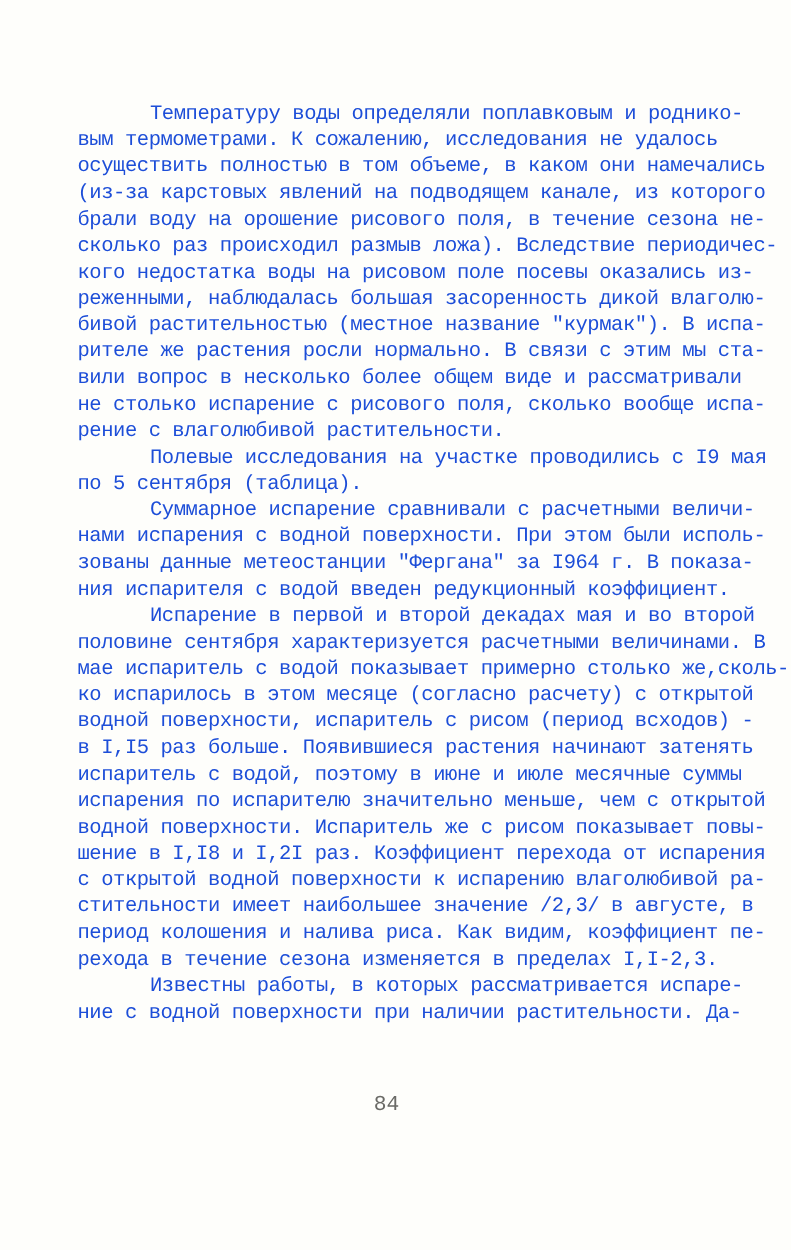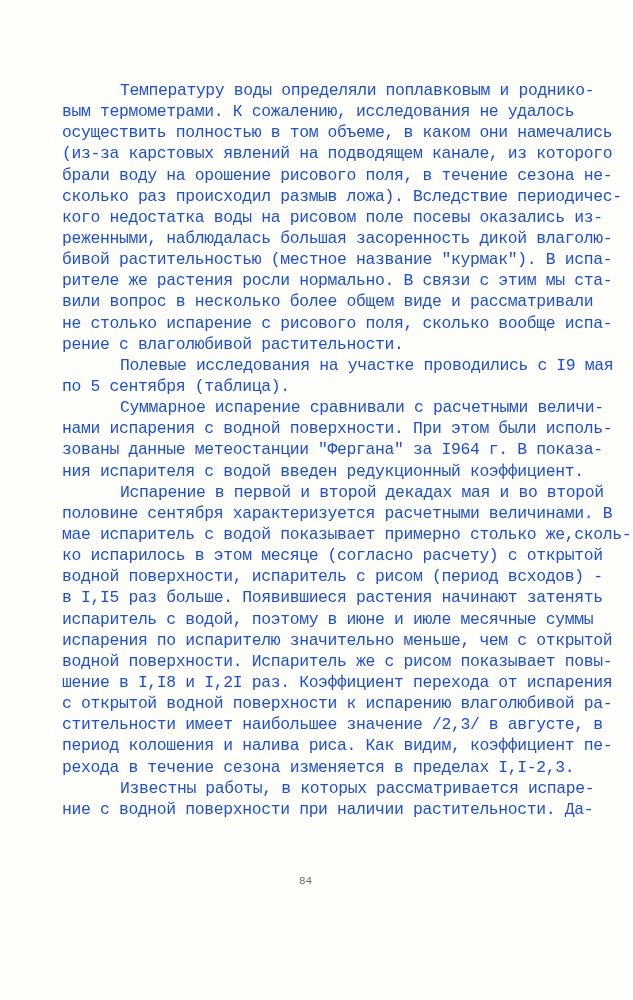--- a/index.html
+++ b/index.html
@@ -38,21 +38,21 @@
       height: 21.15px;
     }
     .line.indent {
       padding-left: 58px;
     }
     .page-number {
       position: absolute;
       left: 299px;
       top: 875px;
       font-family: "Liberation Mono", "DejaVu Sans Mono", monospace;
-      font-size: 11px;
+      font-size: 17px;
       color: #6a6a66;
     }
   </style>
 </head>
 <body>
 
 <div class="page">
   <div class="text-block" id="text-block"><span class="line indent">Температуру воды определяли поплавковым и роднико-</span><span class="line">вым термометрами. К сожалению, исследования не удалось</span><span class="line">осуществить полностью в том объеме, в каком они намечались</span><span class="line">(из-за карстовых явлений на подводящем канале, из которого</span><span class="line">брали воду на орошение рисового поля, в течение сезона не-</span><span class="line">сколько раз происходил размыв ложа). Вследствие периодичес-</span><span class="line">кого недостатка воды на рисовом поле посевы оказались из-</span><span class="line">реженными, наблюдалась большая засоренность дикой влаголю-</span><span class="line">бивой растительностью (местное название "курмак"). В испа-</span><span class="line">рителе же растения росли нормально. В связи с этим мы ста-</span><span class="line">вили вопрос в несколько более общем виде и рассматривали</span><span class="line">не столько испарение с рисового поля, сколько вообще испа-</span><span class="line">рение с влаголюбивой растительности.</span><span class="line indent">Полевые исследования на участке проводились с I9 мая</span><span class="line">по 5 сентября (таблица).</span><span class="line indent">Суммарное испарение сравнивали с расчетными величи-</span><span class="line">нами испарения с водной поверхности. При этом были исполь-</span><span class="line">зованы данные метеостанции "Фергана" за I964 г. В показа-</span><span class="line">ния испарителя с водой введен редукционный коэффициент.</span><span class="line indent">Испарение в первой и второй декадах мая и во второй</span><span class="line">половине сентября характеризуется расчетными величинами. В</span><span class="line">мае испаритель с водой показывает примерно столько же,сколь-</span><span class="line">ко испарилось в этом месяце (согласно расчету) с открытой</span><span class="line">водной поверхности, испаритель с рисом (период всходов) -</span><span class="line">в I,I5 раз больше. Появившиеся растения начинают затенять</span><span class="line">испаритель с водой, поэтому в июне и июле месячные суммы</span><span class="line">испарения по испарителю значительно меньше, чем с открытой</span><span class="line">водной поверхности. Испаритель же с рисом показывает повы-</span><span class="line">шение в I,I8 и I,2I раз. Коэффициент перехода от испарения</span><span class="line">с открытой водной поверхности к испарению влаголюбивой ра-</span><span class="line">стительности имеет наибольшее значение /2,3/ в августе, в</span><span class="line">период колошения и налива риса. Как видим, коэффициент пе-</span><span class="line">рехода в течение сезона изменяется в пределах I,I-2,3.</span><span class="line indent">Известны работы, в которых рассматривается испаре-</span><span class="line">ние с водной поверхности при наличии растительности. Да-</span></div>
   <div class="page-number">84</div>
 </div>

